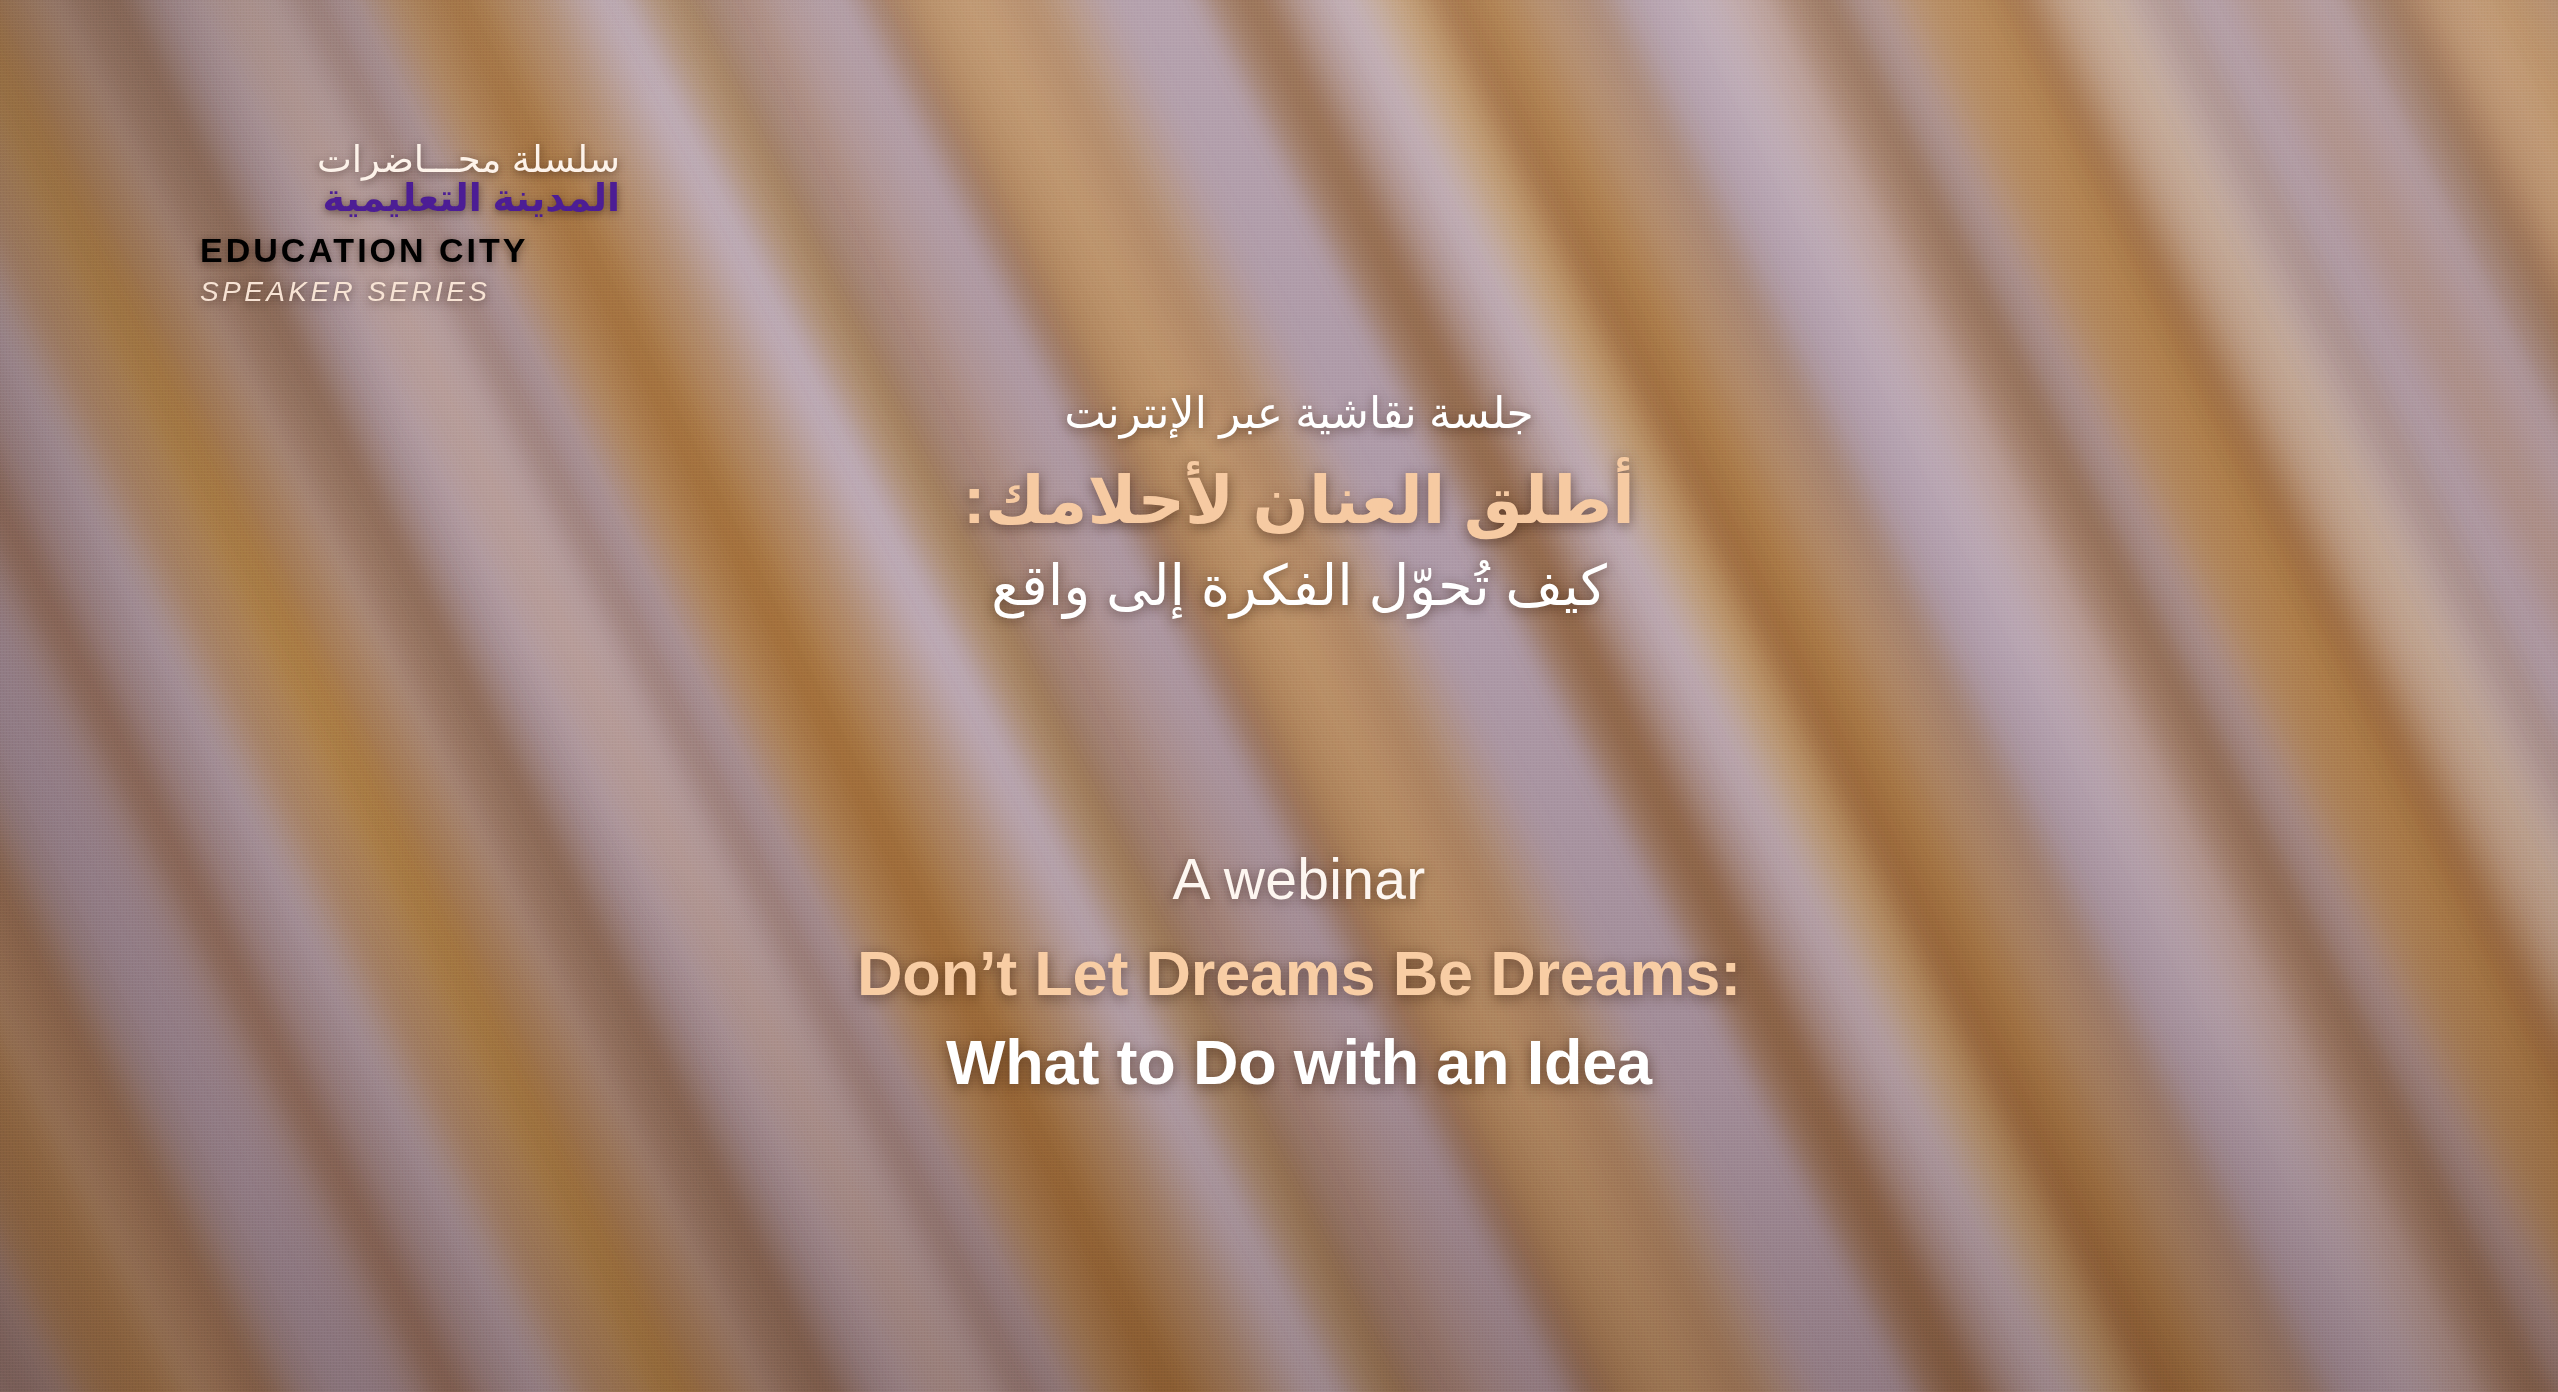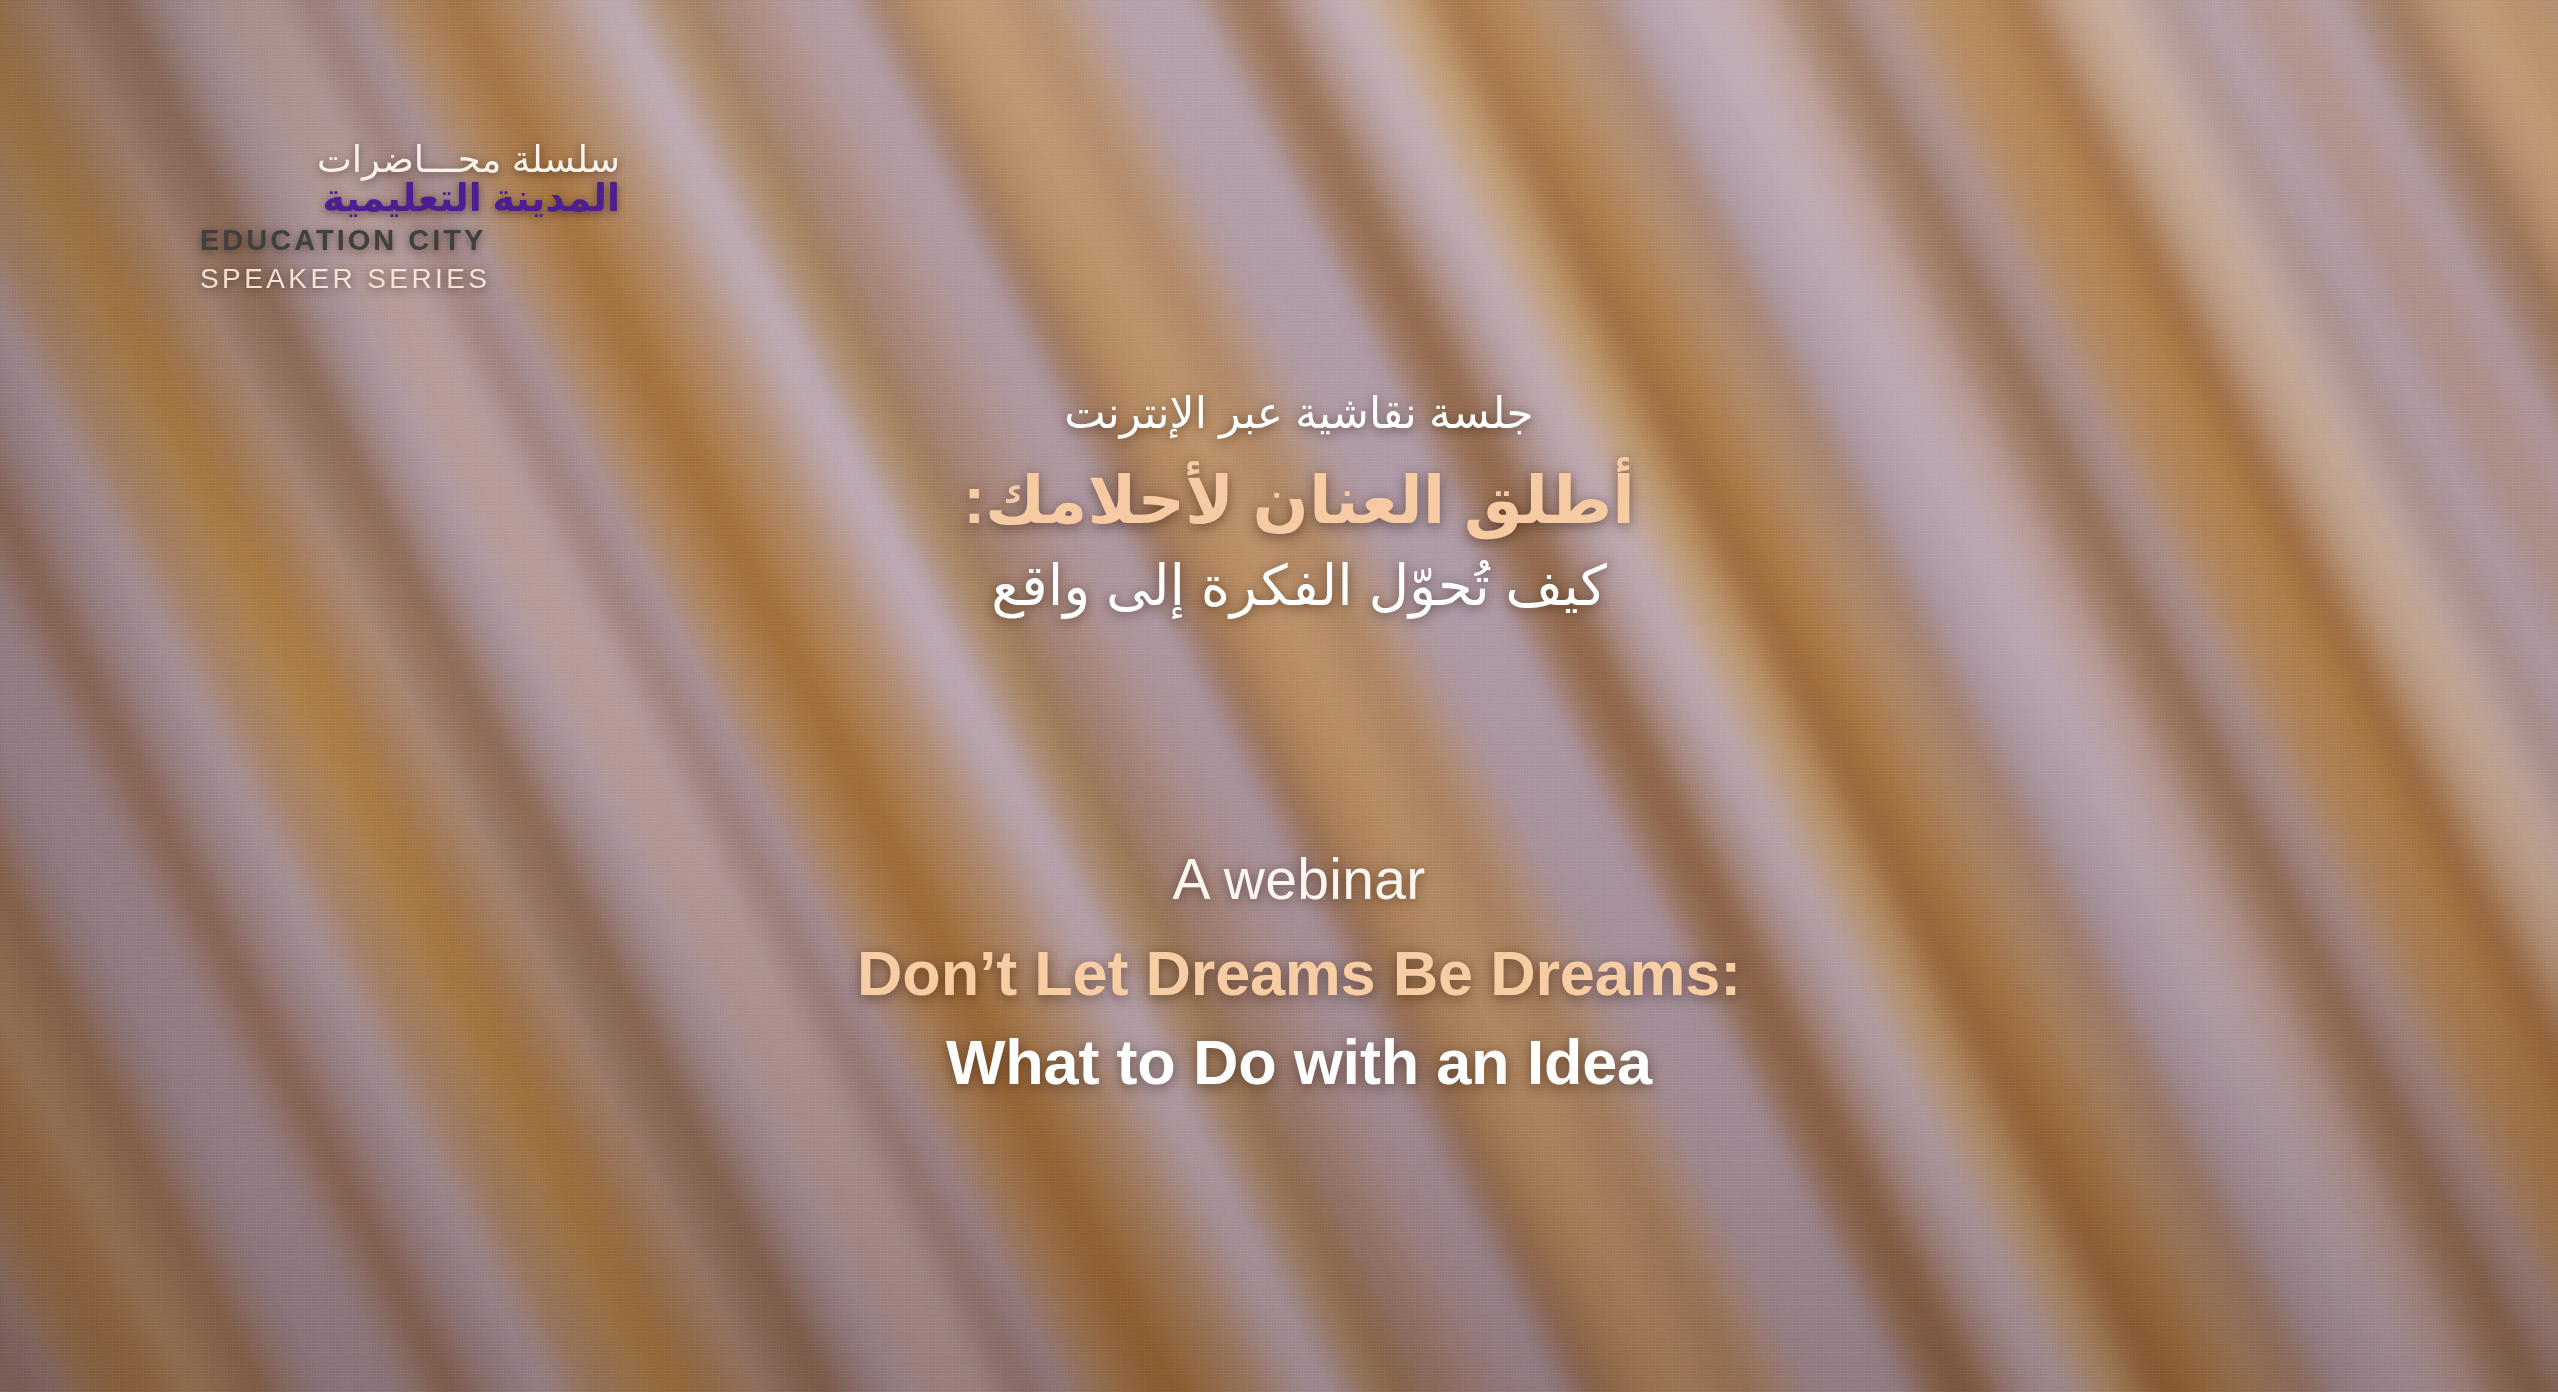--- a/index.html
+++ b/index.html
@@ -184,34 +184,35 @@
     direction: rtl;
     text-align: right;
     font-size: 38px;
     line-height: 1.12;
     font-weight: 700;
     color: #4c1d95;
     white-space: nowrap;
     margin-top: -2px;
   }
   .logo-en-1 {
-    font-size: 29px;
+    font-size: 34px;
     font-weight: 700;
     letter-spacing: 3.0px;
-    color: #404040;
-    margin-top: 4px;
+    color: #000000;
+    margin-top: 11px;
     white-space: nowrap;
   }
   .logo-en-2 {
     font-size: 28px;
     font-weight: 400;
     letter-spacing: 3.4px;
     color: #f7e3d4;
     margin-top: 6px;
     white-space: nowrap;
+    font-style: italic;
   }
 
   
   .content {
     position: absolute;
     left: 0;
     right: 0;
     top: 0;
     bottom: 0;
     pointer-events: none;

